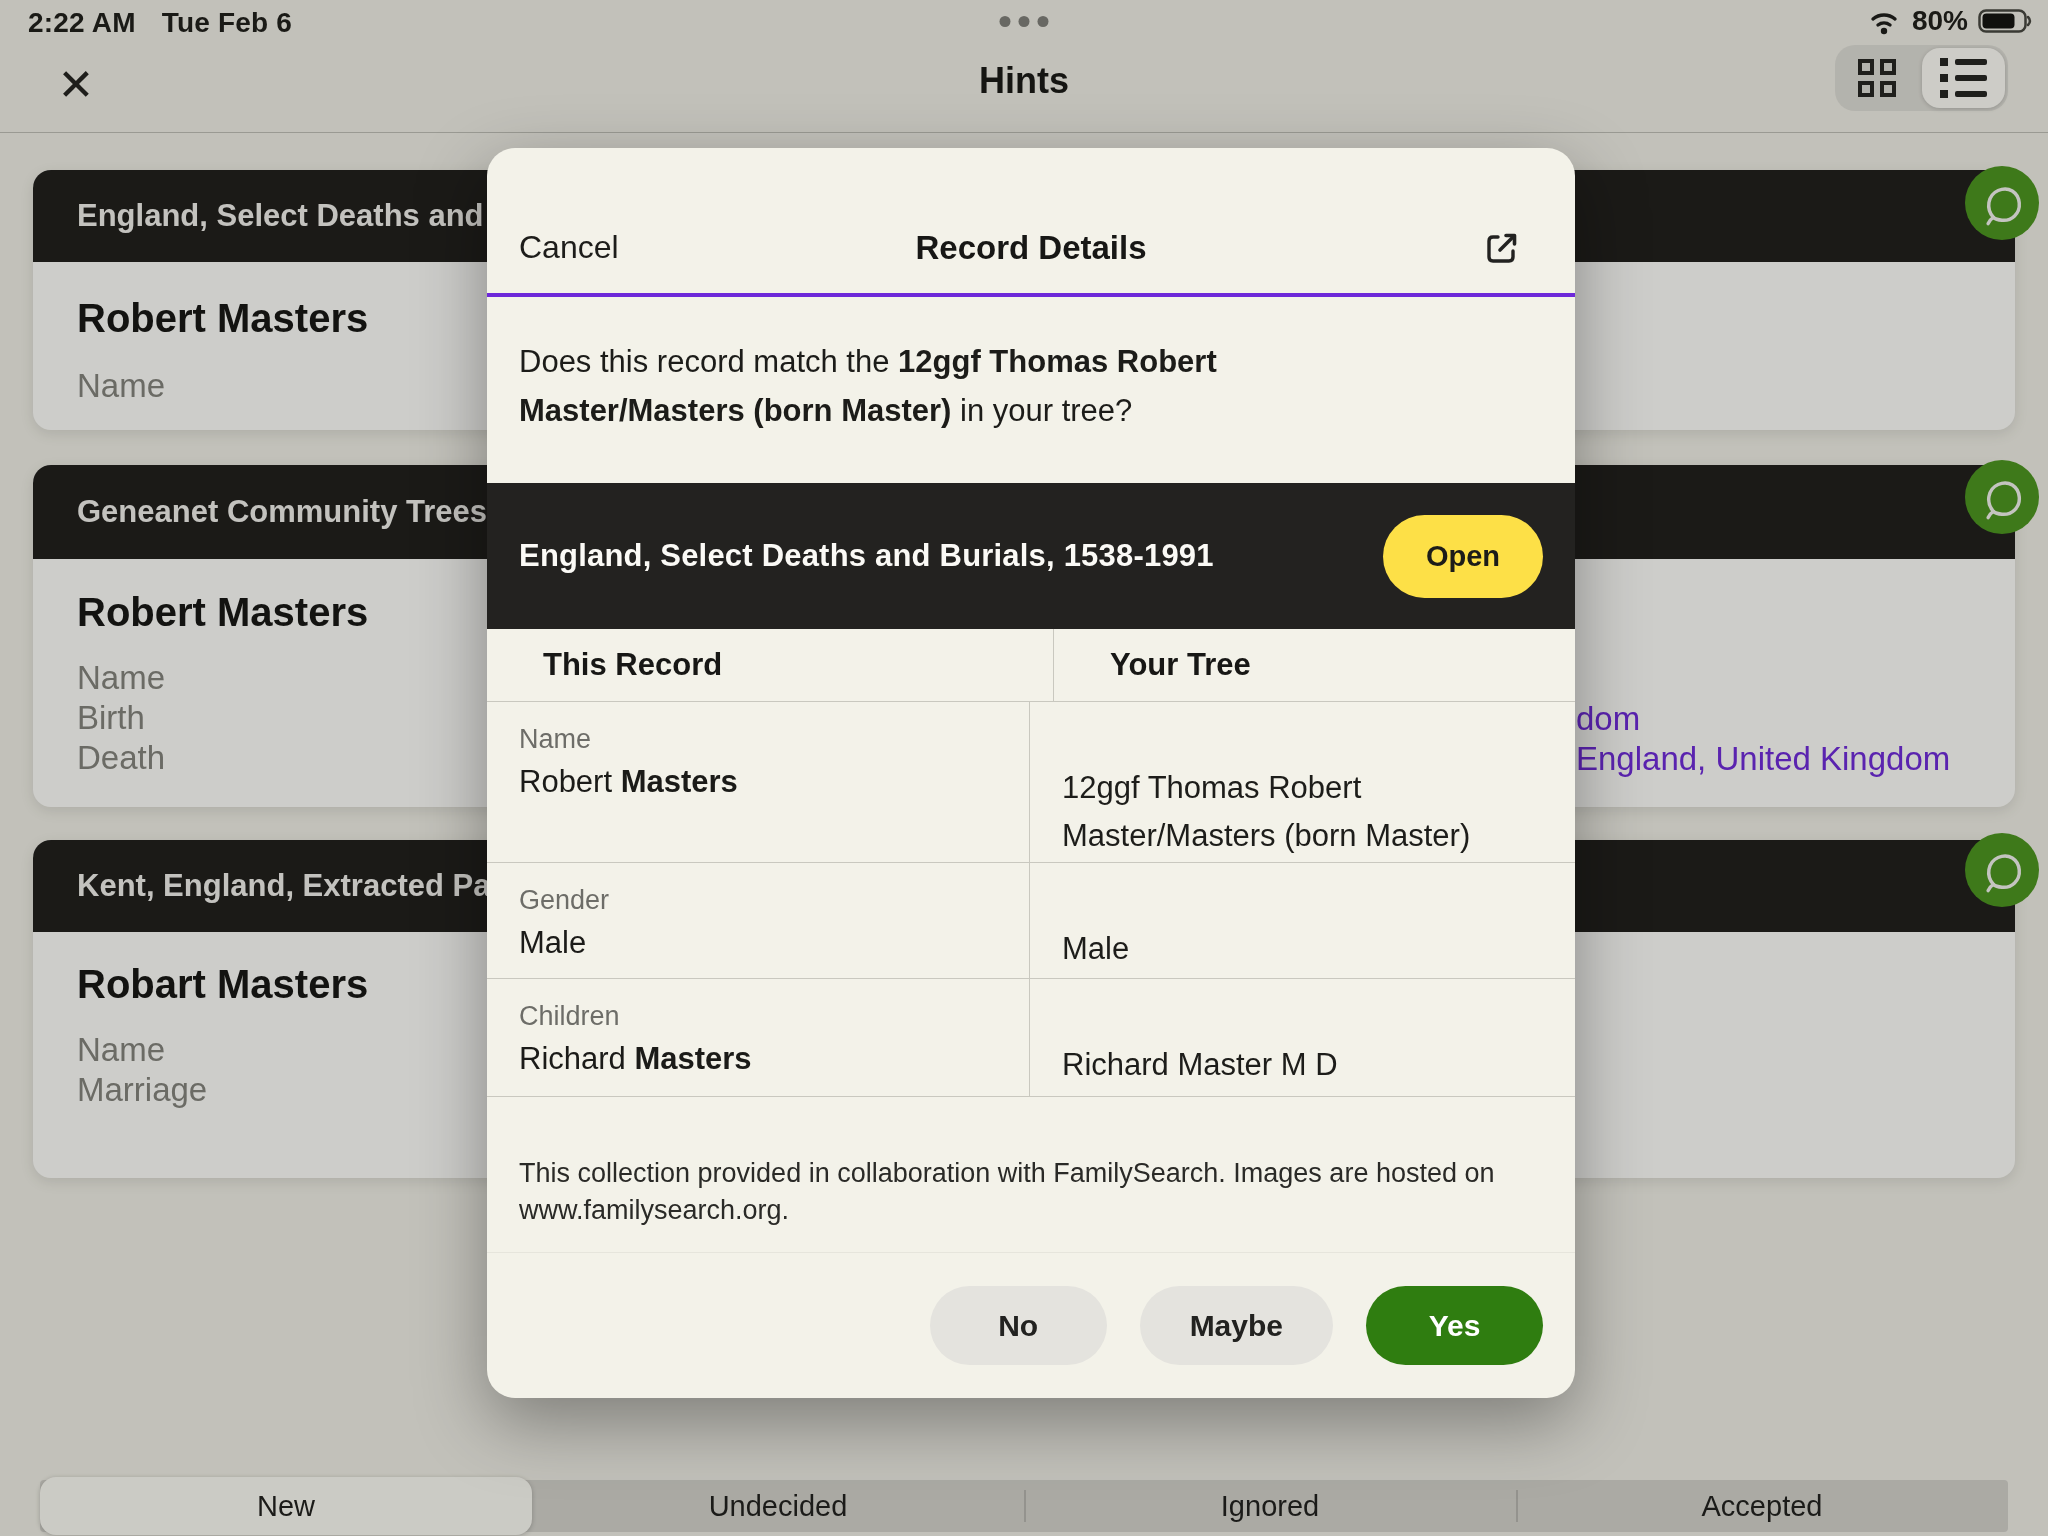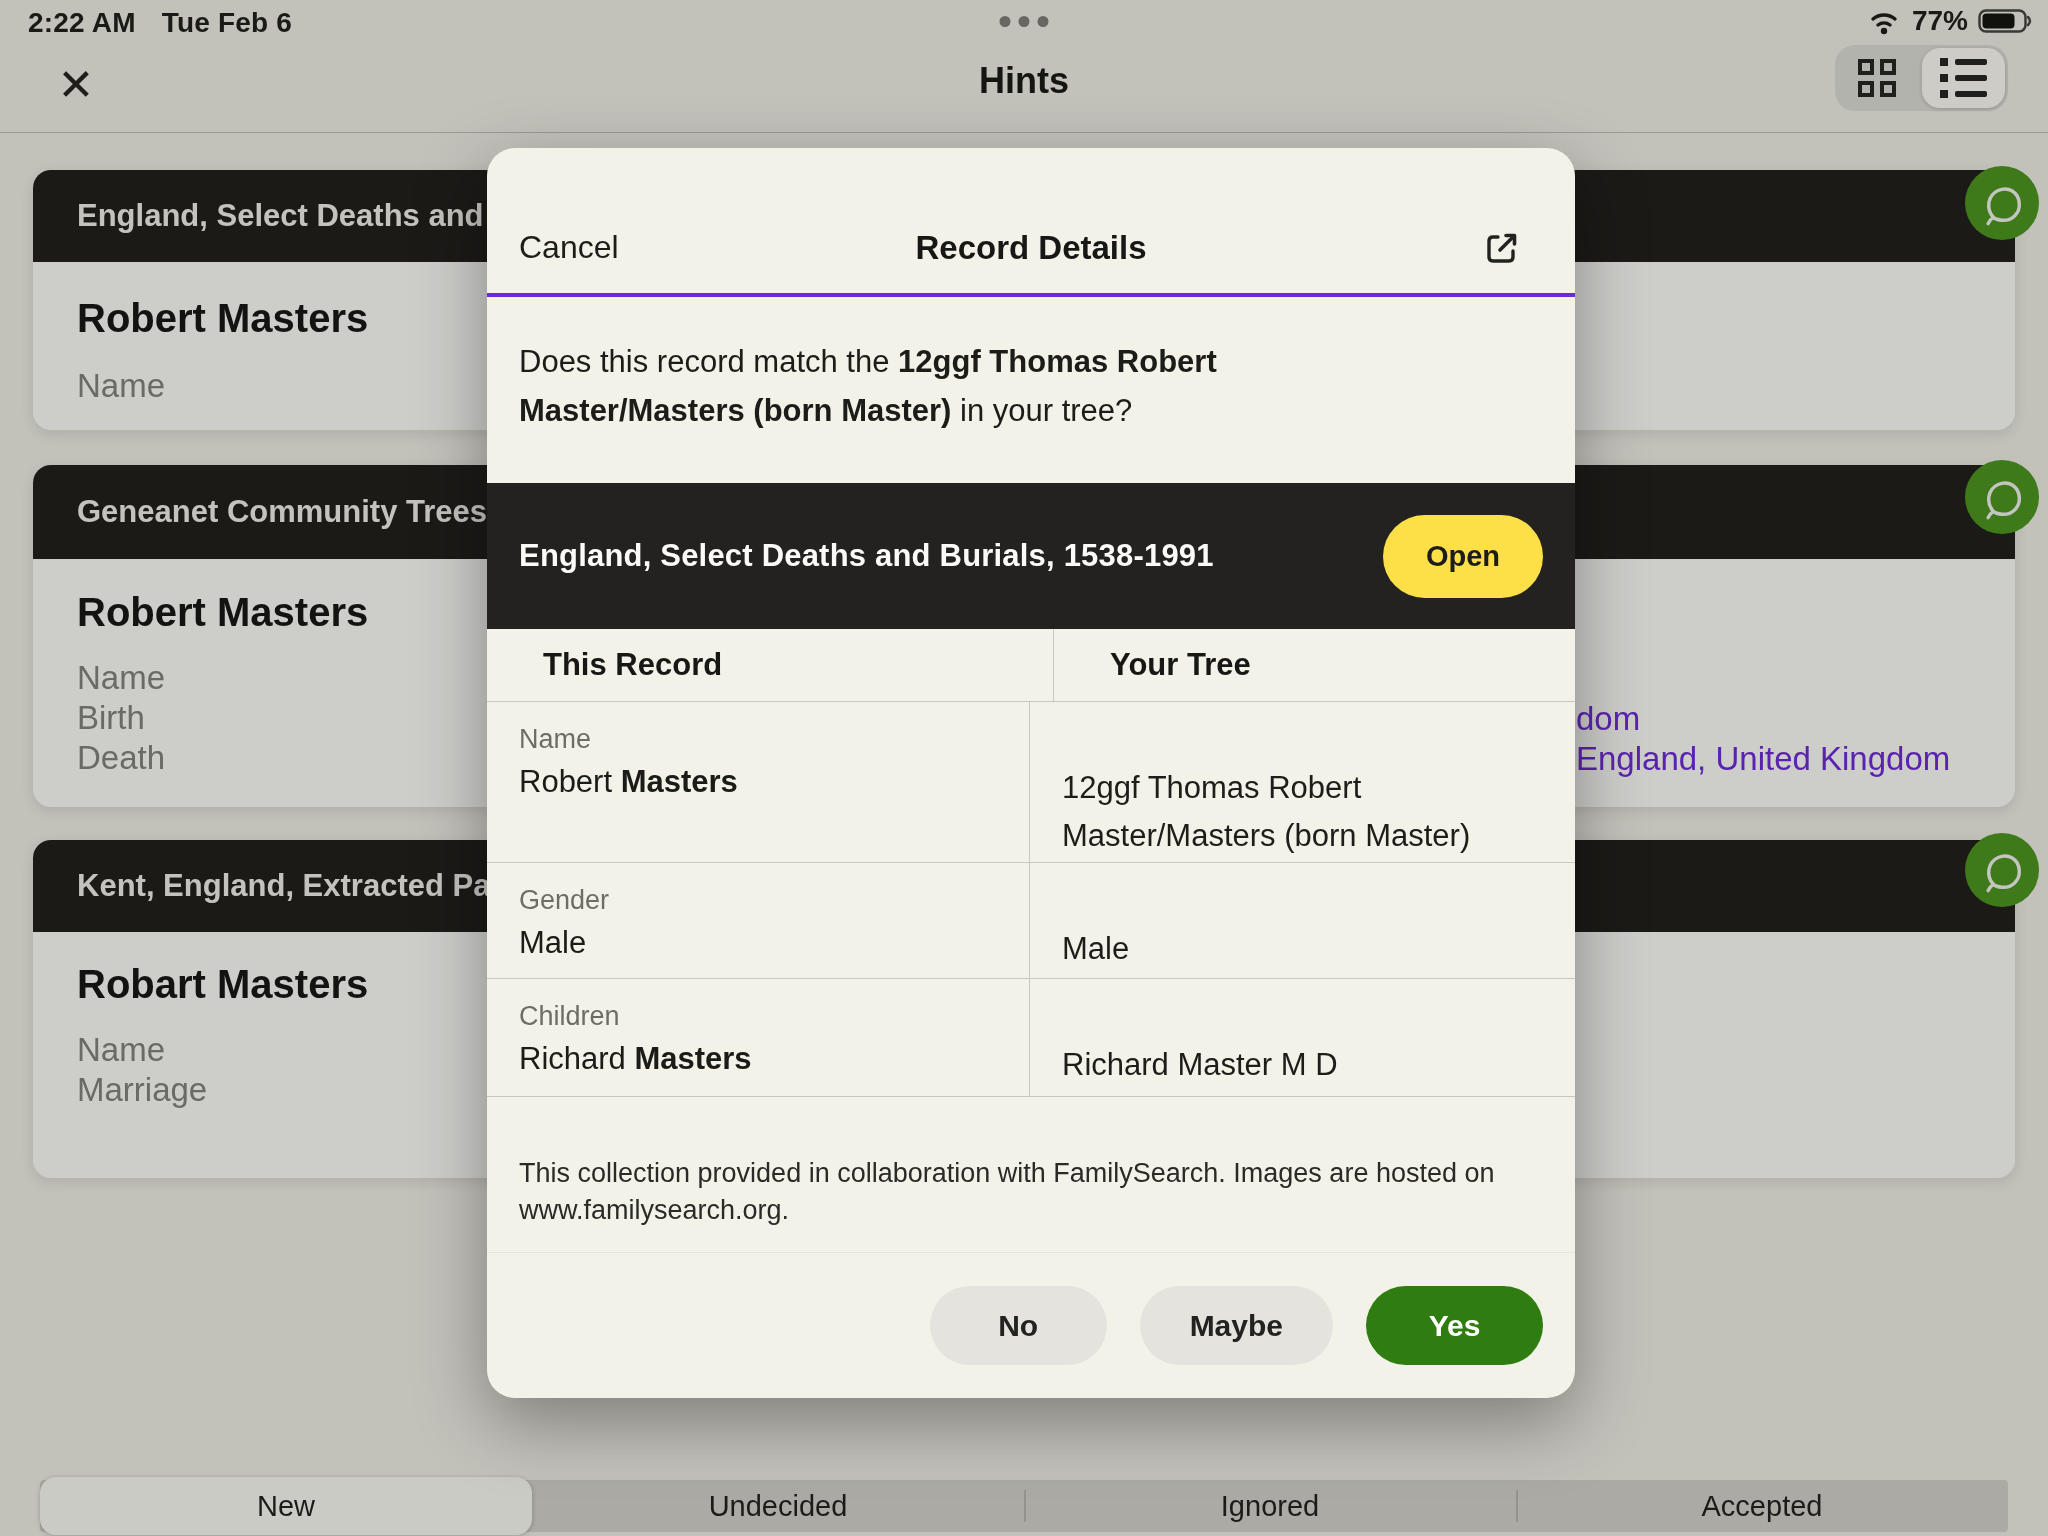--- a/index.html
+++ b/index.html
@@ -95,21 +95,21 @@
           <i></i>
           <i></i>
           <i></i>
         </div>
       <div class="sb-right">
         <svg width="36" height="28" viewBox="0 0 36 28">
           <path d="M7 12 A17 17 0 0 1 29 12" fill="none" stroke="#1c1c1a" stroke-width="3.4" stroke-linecap="round"></path>
           <path d="M12 18 A10 10 0 0 1 24 18" fill="none" stroke="#1c1c1a" stroke-width="3.4" stroke-linecap="round"></path>
           <circle cx="18" cy="24" r="3.2" fill="#1c1c1a"></circle>
         </svg>
-        <span>77%</span>
+        <span>80%</span>
         <svg width="56" height="28" viewBox="0 0 56 28">
           <rect x="1.5" y="3.5" width="46" height="21" rx="6.5" fill="none" stroke="#45453f" stroke-width="2.5"></rect>
           <rect x="4.5" y="6.5" width="32" height="15" rx="4" fill="#121210"></rect>
           <path d="M50 10 q4 4 0 8" fill="none" stroke="#45453f" stroke-width="2.5" stroke-linecap="round"></path>
         </svg>
       </div>
     </div>
 
     <div class="navbar">
       <div class="nav-close">✕</div>

